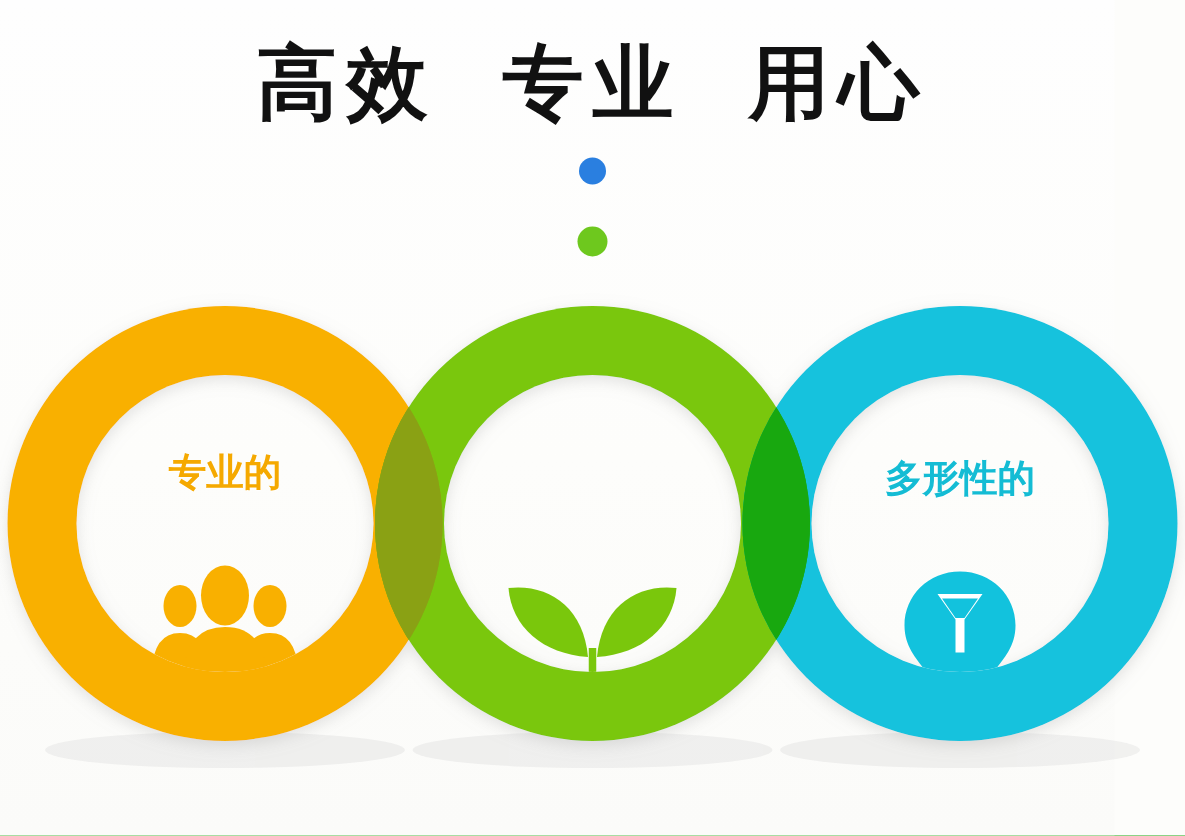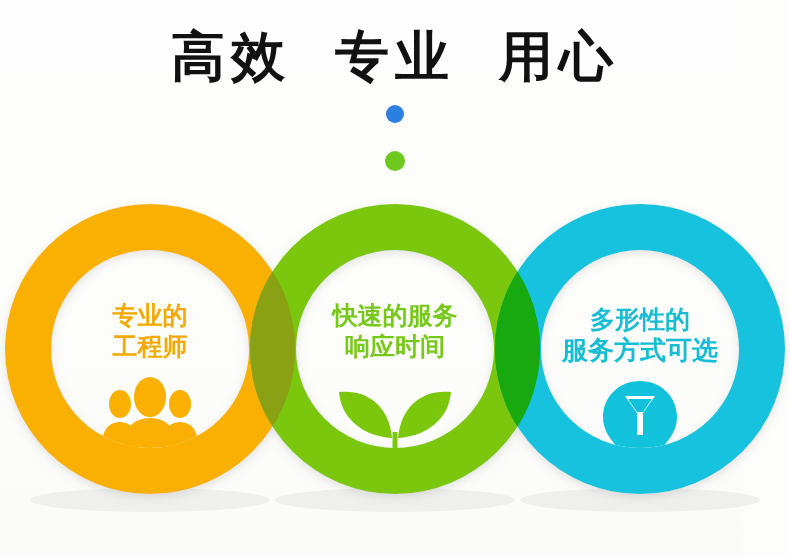--- a/index.html
+++ b/index.html
@@ -252,24 +252,18 @@
       <rect x="622" y="463" width="36" height="5" fill="#12c2dd"></rect>
       <rect x="622" y="472" width="36" height="5" fill="#12c2dd"></rect>
       <rect x="622" y="481" width="36" height="5" fill="#12c2dd"></rect>
 
       <path d="M545 478 q95 -26 190 0 l0 40 l-190 0 z" fill="#12c2dd"></path>
     </g>
   </svg>
 
   <div class="ring-label lbl-a">
     <span class="l1">专业的</span>
-    <span class="l2">工程师</span>
-  </div>
-  <div class="ring-label lbl-b">
-    <span class="l1">快速的服务</span>
-    <span class="l2">响应时间</span>
   </div>
   <div class="ring-label lbl-c">
     <span class="l1">多形性的</span>
-    <span class="l2">服务方式可选</span>
   </div>
 
 </div>
 
 </body></html>

